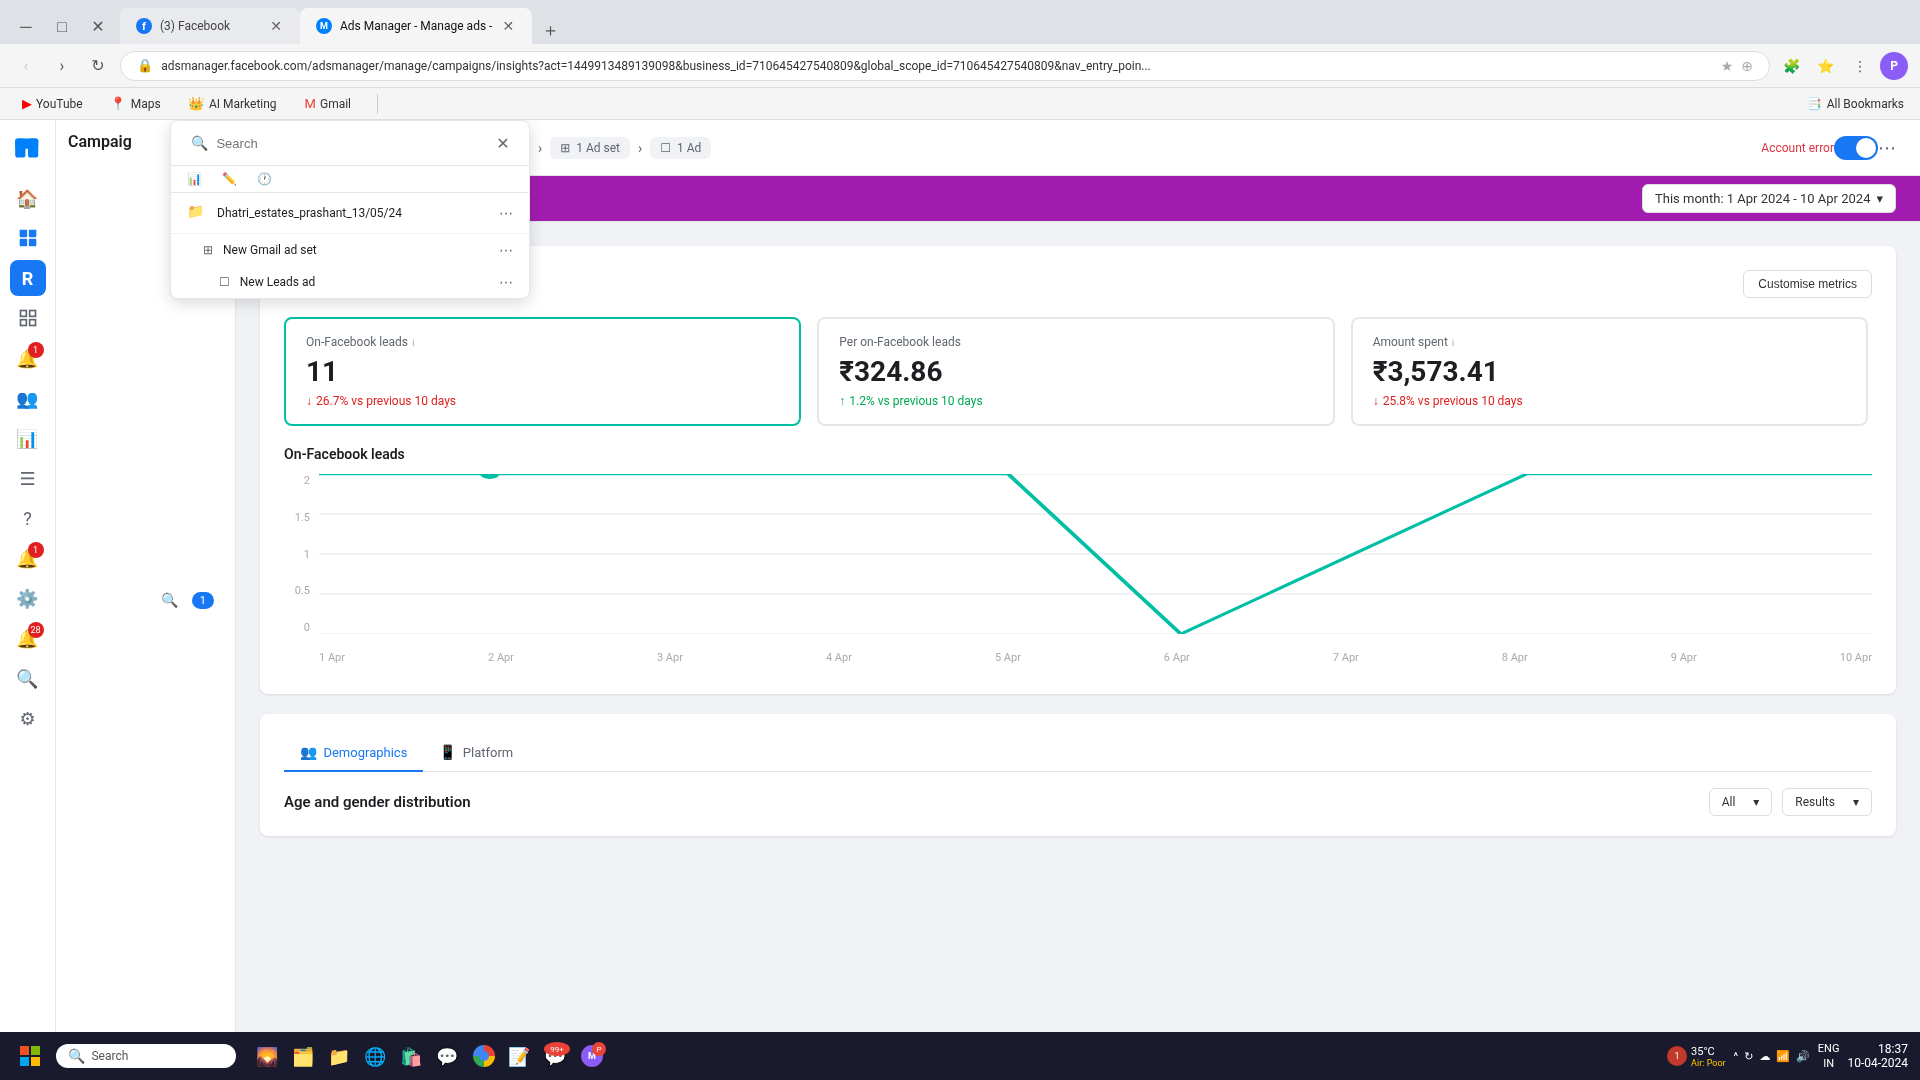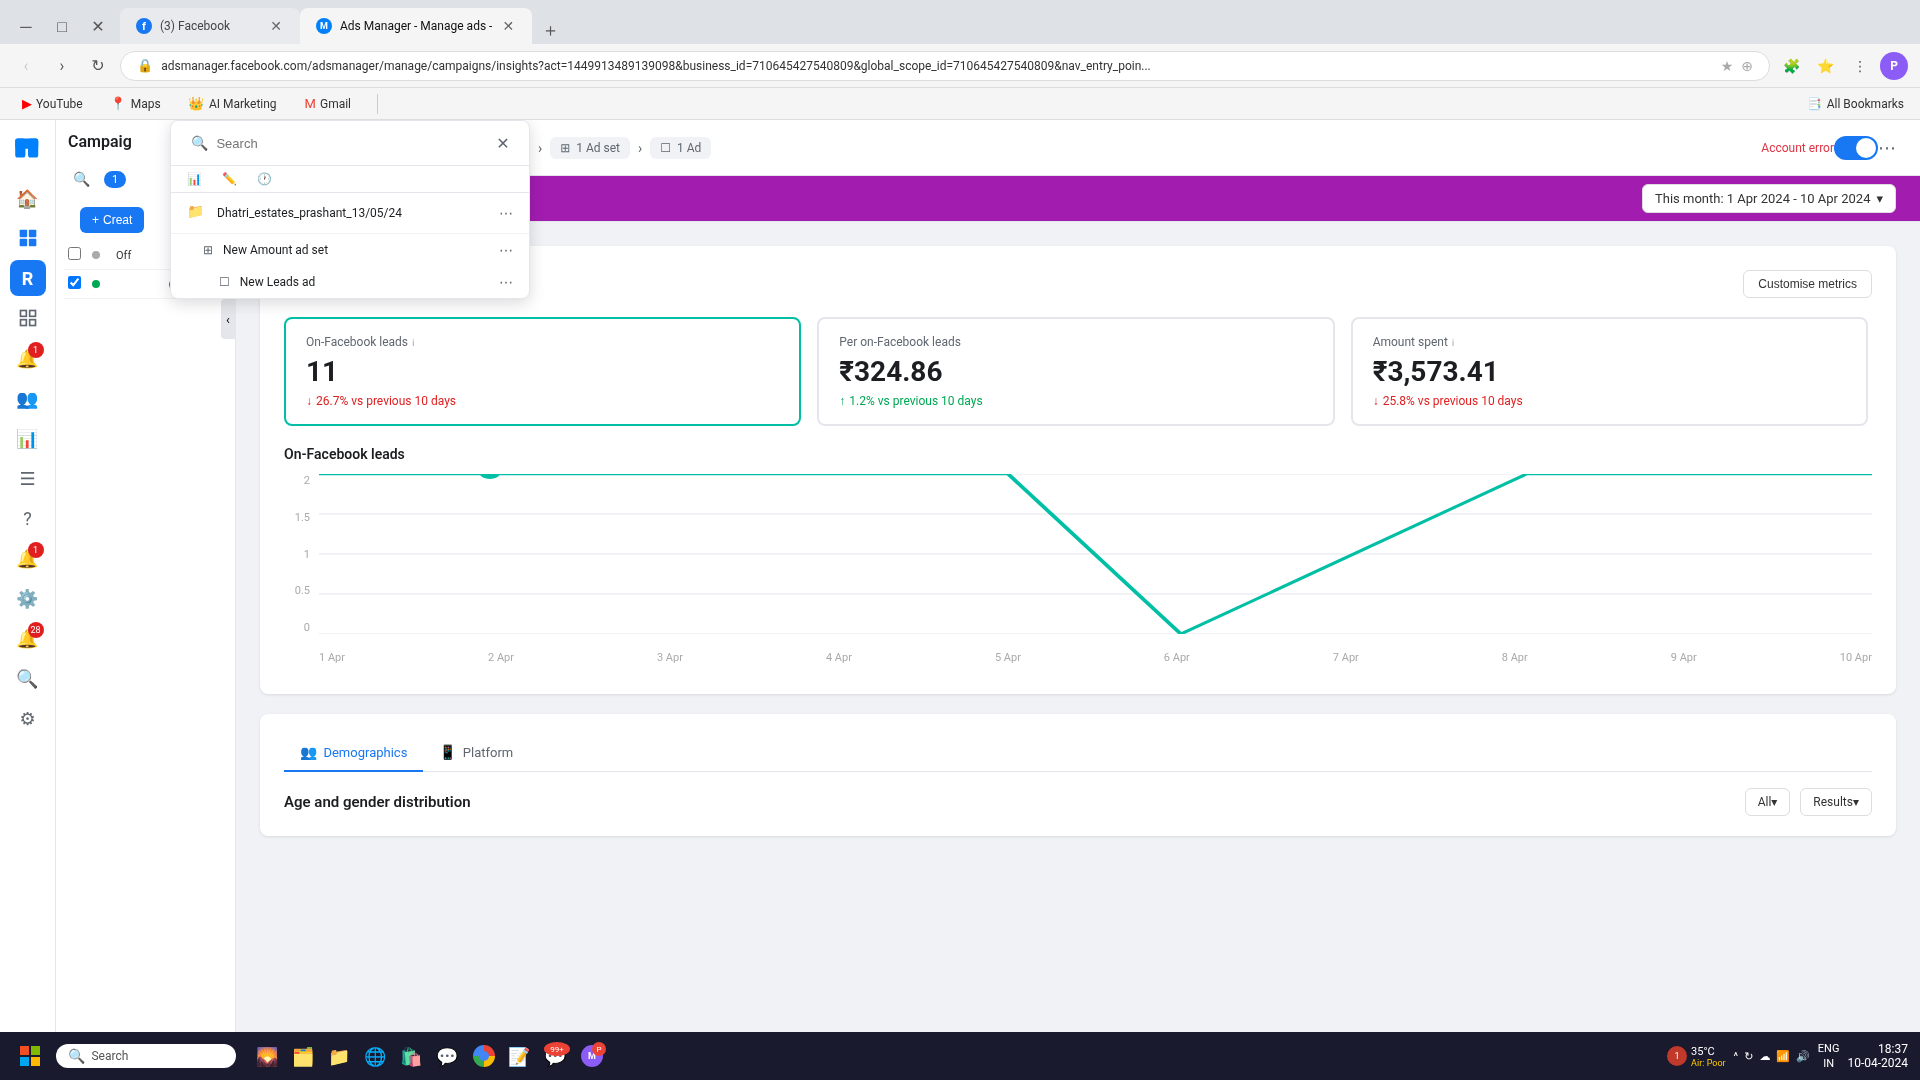--- a/index.html
+++ b/index.html
@@ -35,21 +35,21 @@
     
     .page-content { display: flex; flex: 1; background: #f0f2f5; overflow: hidden; }
 
     
     .meta-nav { width: 56px; background: white; display: flex; flex-direction: column; align-items: center; padding: 8px 0; gap: 4px; border-right: 1px solid #e4e6eb; flex-shrink: 0; }
     .meta-logo { width: 40px; height: 40px; display: flex; align-items: center; justify-content: center; margin-bottom: 8px; }
     .nav-icon { width: 36px; height: 36px; display: flex; align-items: center; justify-content: center; border-radius: 8px; cursor: pointer; font-size: 18px; color: #606770; position: relative; }
     .nav-badge { position: absolute; top: 2px; right: 2px; background: #e02020; color: white; border-radius: 50%; width: 16px; height: 16px; font-size: 9px; display: flex; align-items: center; justify-content: center; }
 
     
-    .campaign-panel { width: 180px; background: white; border-right: 1px solid #e4e6eb; display: flex; flex-direction: column; flex-shrink: 0; }
+    .campaign-panel { width: 180px; background: white; border-right: 1px solid #e4e6eb; display: flex; flex-direction: row; flex-shrink: 0; }
     .campaign-panel-header { padding: 12px 12px 8px; font-size: 16px; font-weight: 600; color: #1c1e21; }
     .campaign-actions { display: flex; align-items: center; padding: 6px 12px; gap: 8px; }
     .blue-badge { background: #1877f2; color: white; border-radius: 12px; padding: 2px 8px; font-size: 11px; display: flex; align-items: center; gap: 4px; }
     .create-btn { background: #1877f2; color: white; border: none; border-radius: 6px; padding: 6px 12px; font-size: 12px; cursor: pointer; display: flex; align-items: center; gap: 4px; margin: 4px 12px; }
 
     
     .overlay-panel { position: absolute; left: 140px; top: 120px; width: 360px; background: white; border: 1px solid #e4e6eb; border-radius: 8px; box-shadow: 0 4px 16px rgba(0,0,0,0.15); z-index: 100; display: flex; flex-direction: column; }
     .overlay-header { display: flex; justify-content: space-between; align-items: center; padding: 8px 12px; border-bottom: 1px solid #e4e6eb; }
     .overlay-search { display: flex; align-items: center; gap: 8px; padding: 8px 12px; }
     .overlay-search input { flex: 1; border: none; outline: none; font-size: 13px; color: #333; background: transparent; }
@@ -108,21 +108,21 @@
 
     
     .demo-card { background: white; border-radius: 8px; padding: 20px 24px; box-shadow: 0 1px 3px rgba(0,0,0,0.1); }
     .demo-tabs { display: flex; gap: 0; margin-bottom: 16px; border-bottom: 1px solid #e4e6eb; }
     .demo-tab { display: flex; align-items: center; gap: 6px; padding: 10px 16px; font-size: 13px; color: #606770; cursor: pointer; border-bottom: 2px solid transparent; margin-bottom: -1px; }
     .demo-tab.active { color: #1877f2; border-bottom-color: #1877f2; }
     .demo-tab-icon { font-size: 14px; }
     .demo-content { display: flex; justify-content: space-between; align-items: center; }
     .demo-title { font-size: 15px; font-weight: 600; color: #1c1e21; }
     .demo-controls { display: flex; align-items: center; gap: 10px; }
-    .demo-select { border: 1px solid #ddd; border-radius: 6px; padding: 6px 12px; font-size: 12px; color: #333; cursor: pointer; background: white; display: flex; align-items: center; gap: 0; }
+    .demo-select { border: 1px solid #ddd; border-radius: 6px; padding: 6px 12px; font-size: 12px; color: #333; cursor: pointer; background: white; display: flex; align-items: center; gap: 18px; }
 
     
     .taskbar { height: 48px; background: #1a1a2e; display: flex; align-items: center; padding: 0 12px; gap: 8px; position: absolute; bottom: 0; left: 0; right: 0; }
     .start-btn { width: 36px; height: 36px; display: flex; align-items: center; justify-content: center; cursor: pointer; }
     .taskbar-search { display: flex; align-items: center; gap: 6px; background: white; border-radius: 20px; padding: 4px 12px; min-width: 180px; }
     .taskbar-search span { font-size: 12px; color: #555; }
     .taskbar-icons { display: flex; align-items: center; gap: 4px; margin-left: 8px; }
     .taskbar-icon { width: 32px; height: 32px; display: flex; align-items: center; justify-content: center; cursor: pointer; border-radius: 4px; font-size: 18px; }
     .taskbar-right { margin-left: auto; display: flex; align-items: center; gap: 8px; }
     .sys-tray { display: flex; align-items: center; gap: 6px; color: white; font-size: 11px; }
@@ -312,21 +312,21 @@
       </div>
 
       <div class="campaign-item">
         <div class="campaign-folder">📁</div>
         <div class="campaign-item-name">Dhatri_estates_prashant_13/05/24</div>
         <div class="campaign-item-more">⋯</div>
       </div>
 
       <div class="sub-campaign-item">
         <div class="adset-icon">⊞</div>
-        <div class="campaign-item-name">New Amount ad set</div>
+        <div class="campaign-item-name">New Gmail ad set</div>
         <div class="campaign-item-more">⋯</div>
       </div>
 
       <div class="sub-campaign-item" style="padding-left:48px;">
         <div class="ad-icon">☐</div>
         <div class="campaign-item-name">New Leads ad</div>
         <div class="campaign-item-more">⋯</div>
       </div>
     </div>
 

